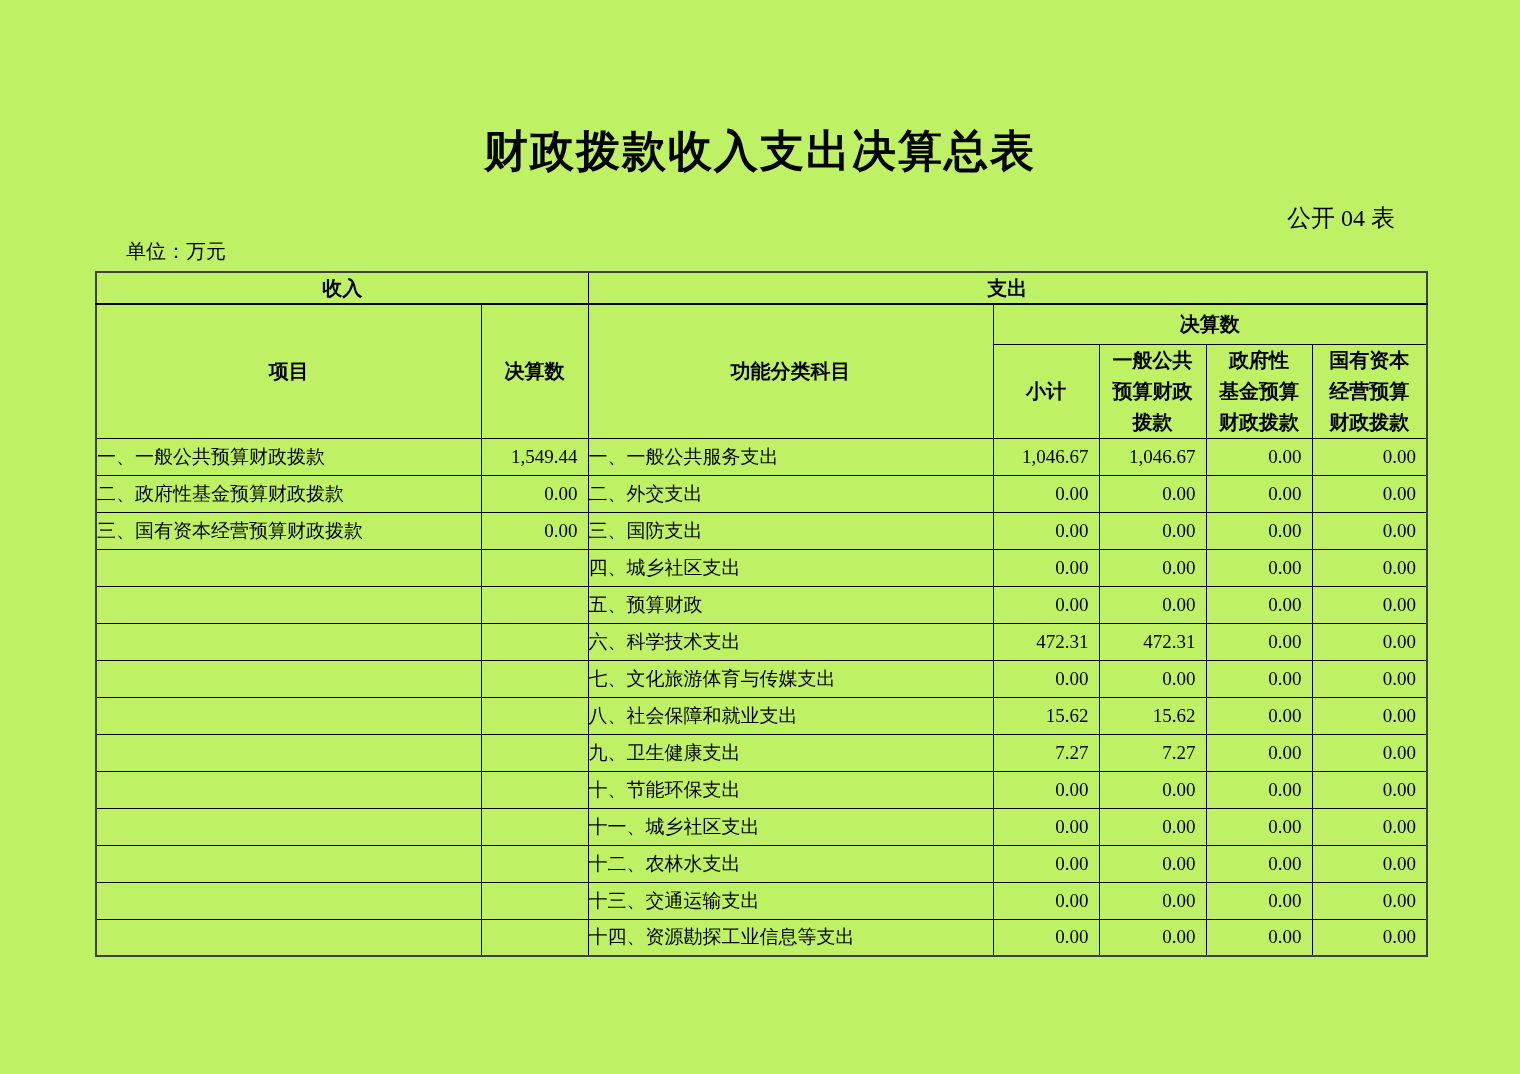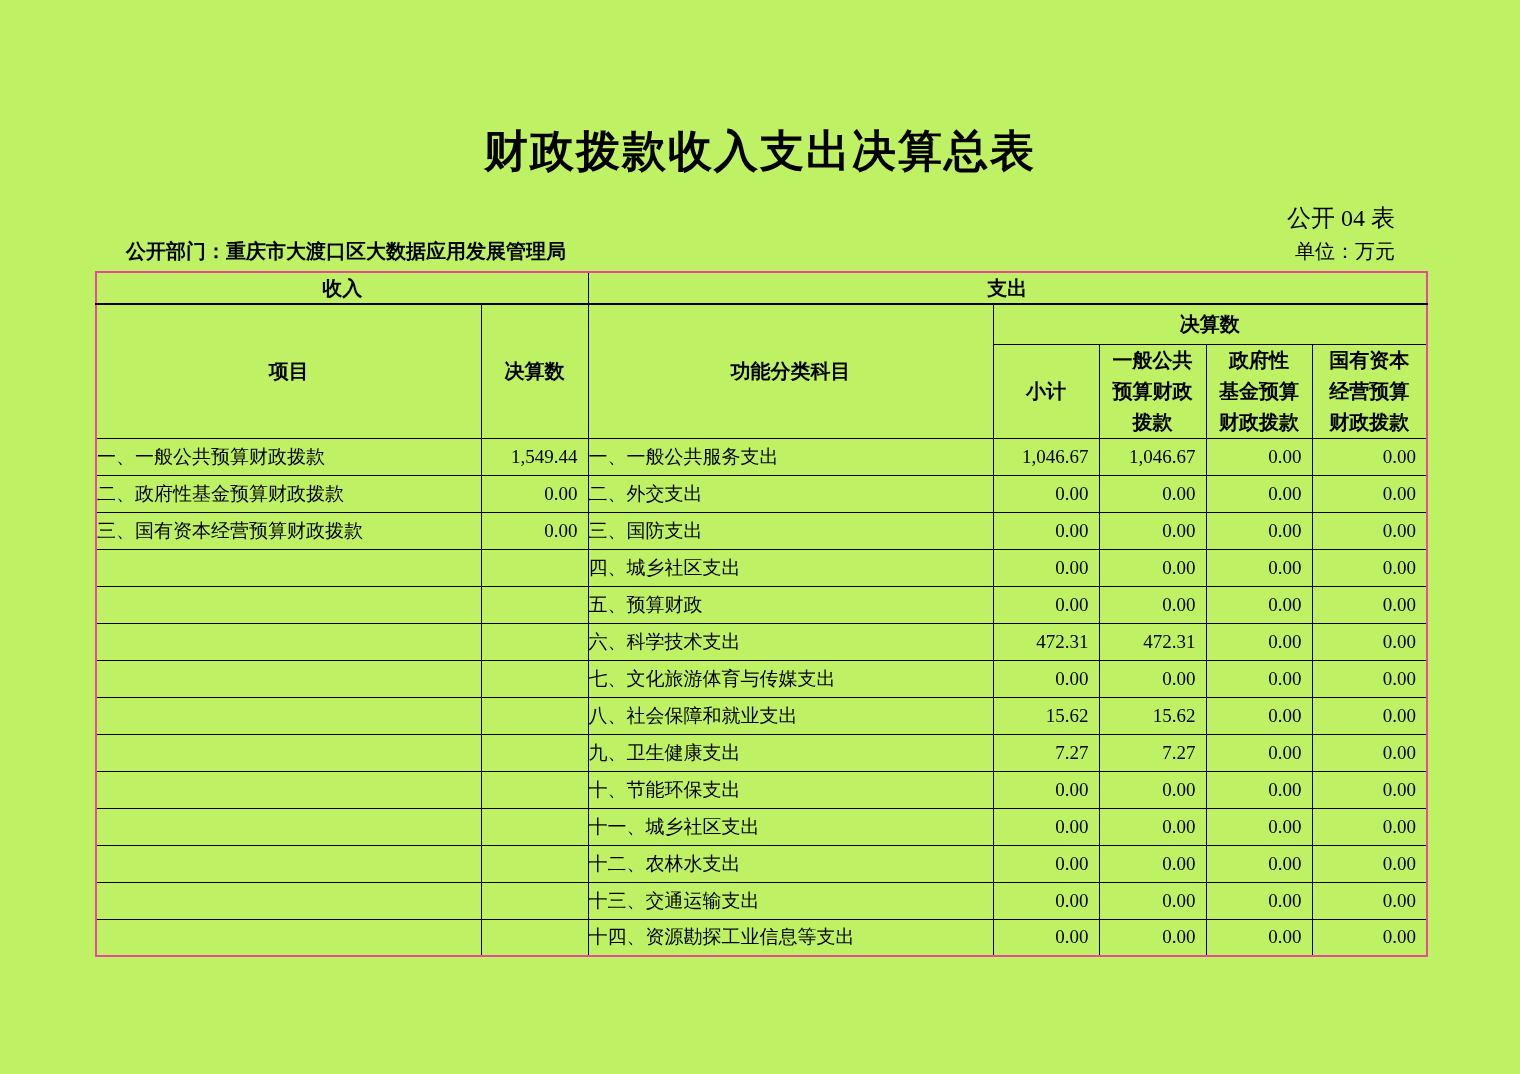--- a/index.html
+++ b/index.html
@@ -45,21 +45,21 @@
   .meta-dept { font-weight: bold; }
   .meta-unit { font-weight: normal; }
 
   table.fiscal {
     position: absolute;
     top: 271px;
     left: 95px;
     width: 1331px;
     border-collapse: collapse;
     table-layout: fixed;
-    border: 2px solid #ec4899;
+    border: 2px solid #404040;
   }
   table.fiscal td {
     border: 1px solid #000000;
     vertical-align: middle;
     overflow: hidden;
   }
   tr.h1 td {
     height: 32px;
     border-bottom-width: 2px;
   }
@@ -96,21 +96,20 @@
 </head>
 <body>
 
 <div class="page">
 
   <div class="doc-title">财政拨款收入支出决算总表</div>
 
   <div class="table-code">公开 04 表</div>
 
   <div class="meta-line">
-    <span class="meta-dept">公开部门：重庆市大渡口区大数据应用发展管理局</span>
     <span class="meta-unit">单位：万元</span>
   </div>
 
   <table class="fiscal">
     <colgroup>
       <col style="width:385px">
       <col style="width:107px">
       <col style="width:405px">
       <col style="width:106px">
       <col style="width:107px">

